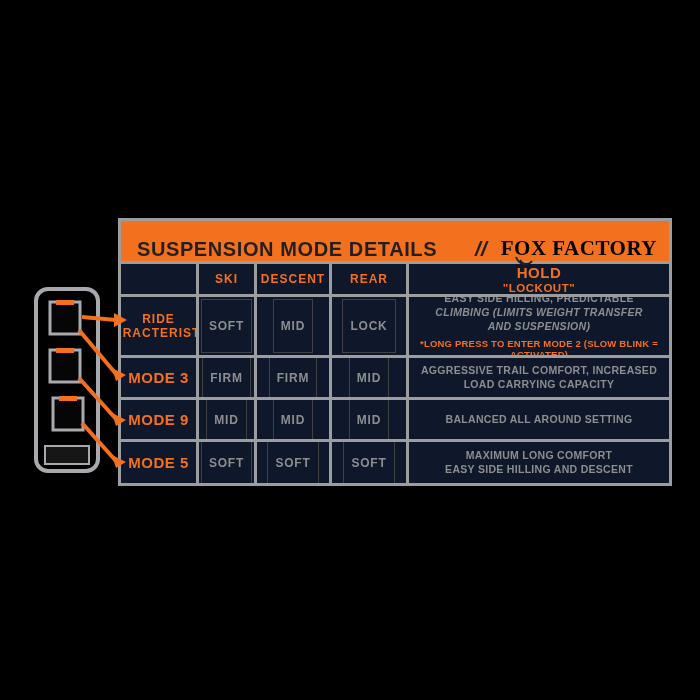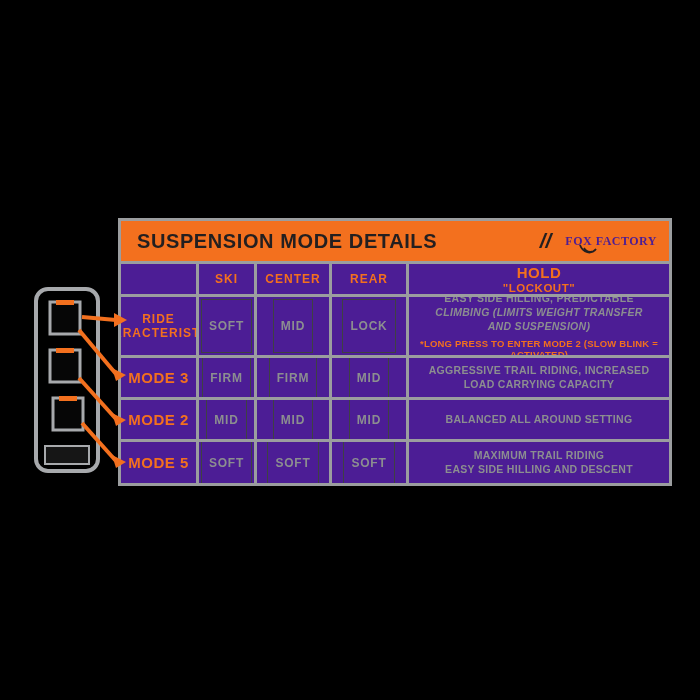--- a/index.html
+++ b/index.html
@@ -9,42 +9,42 @@
   }
   .stage{position:absolute;inset:0;background:#000;}
 
   
   .panel{
     position:absolute;left:118px;top:218px;width:554px;box-sizing:border-box;
     border:3px solid #9B9D9F;background:#9B9D9F;
     display:flex;flex-direction:column;gap:3px;z-index:1;
   }
   .banner{
-    height:40px;background:#F3701E;display:flex;align-items:center;
+    height:40px;background:#F3701E;display:flex;align-items:flex-end;
     padding:0 12px 0 16px;gap:14px;
   }
   .banner .title{
     color:#231F20;font-weight:800;font-size:20px;letter-spacing:.6px;white-space:nowrap;
   }
   .banner .sep{
     margin-left:auto;color:#231F20;font-weight:800;font-style:italic;font-size:21px;
   }
   .logo{
-    position:relative;color:#4c1d95;font-family:"Liberation Serif", serif;
-    font-weight:700;font-size:12px;letter-spacing:.5px;white-space:nowrap;
+    position:relative;color:#000000;font-family:"Liberation Serif", serif;
+    font-weight:700;font-size:21px;letter-spacing:.5px;white-space:nowrap;
   }
   .logo .fox-swoosh{position:absolute;left:14px;bottom:-7px;}
 
   .tbl{
     display:grid;background:#9B9D9F;gap:3px;
     grid-template-columns:75px 55px 72px 74px 1fr;
     grid-template-rows:30px 58px 39px 39px 41px;
   }
   .cell{
-    background:#4c1d95;display:flex;flex-direction:column;
+    background:#0f172a;display:flex;flex-direction:column;
     align-items:center;justify-content:center;text-align:center;overflow:hidden;
   }
   .colhead{color:#F3701E;font-weight:800;font-size:12px;letter-spacing:1px;}
   .mode{color:#F3701E;font-weight:800;font-size:15px;letter-spacing:.5px;line-height:1.15;}
   .sub{color:#F3701E;font-weight:800;font-size:11.5px;letter-spacing:.5px;}
   .sub:empty{display:none;}
   .chip{
     color:#8C8E90;font-weight:800;font-size:12px;letter-spacing:.8px;
     border:1px solid #3f4143;padding:19px 7px;
   }
@@ -107,21 +107,21 @@
         <svg class="fox-swoosh" width="20" height="12" viewBox="0 0 20 12">
           <path d="M1,1 C4,9 12,11 17,5 C14,9 8,9 5,4" fill="none" stroke="#231F20" stroke-width="1.8"></path>
         </svg>
       </span>
     </div>
 
     <div class="tbl">
 
       <div class="cell"></div>
       <div class="cell colhead">SKI</div>
-      <div class="cell colhead">CENTER</div>
+      <div class="cell colhead">DESCENT</div>
       <div class="cell colhead">REAR</div>
       <div class="cell">
         <span class="mode">HOLD</span>
         <span class="sub">"LOCKOUT"</span>
       </div>
 
       <div class="cell colhead">RIDE CHARACTERISTICS</div>
       <div class="cell">
         <span class="chip">SOFT</span>
       </div>
@@ -145,27 +145,27 @@
       <div class="cell">
         <span class="chip">FIRM</span>
       </div>
       <div class="cell">
         <span class="chip">FIRM</span>
       </div>
       <div class="cell">
         <span class="chip">MID</span>
       </div>
       <div class="cell desc">
-        <span class="desc-line">AGGRESSIVE TRAIL RIDING, INCREASED</span>
+        <span class="desc-line">AGGRESSIVE TRAIL COMFORT, INCREASED</span>
         <span class="desc-line">LOAD CARRYING CAPACITY</span>
 
       </div>
 
       <div class="cell">
-        <span class="mode">MODE 2</span>
+        <span class="mode">MODE 9</span>
 
       </div>
       <div class="cell">
         <span class="chip">MID</span>
       </div>
       <div class="cell">
         <span class="chip">MID</span>
       </div>
       <div class="cell">
         <span class="chip">MID</span>
@@ -182,20 +182,20 @@
       <div class="cell">
         <span class="chip">SOFT</span>
       </div>
       <div class="cell">
         <span class="chip">SOFT</span>
       </div>
       <div class="cell">
         <span class="chip">SOFT</span>
       </div>
       <div class="cell desc">
-        <span class="desc-line">MAXIMUM TRAIL RIDING</span>
+        <span class="desc-line">MAXIMUM LONG COMFORT</span>
         <span class="desc-line">EASY SIDE HILLING AND DESCENT</span>
 
       </div>
 
     </div>
   </div>
 </div>
 
 </body></html>

